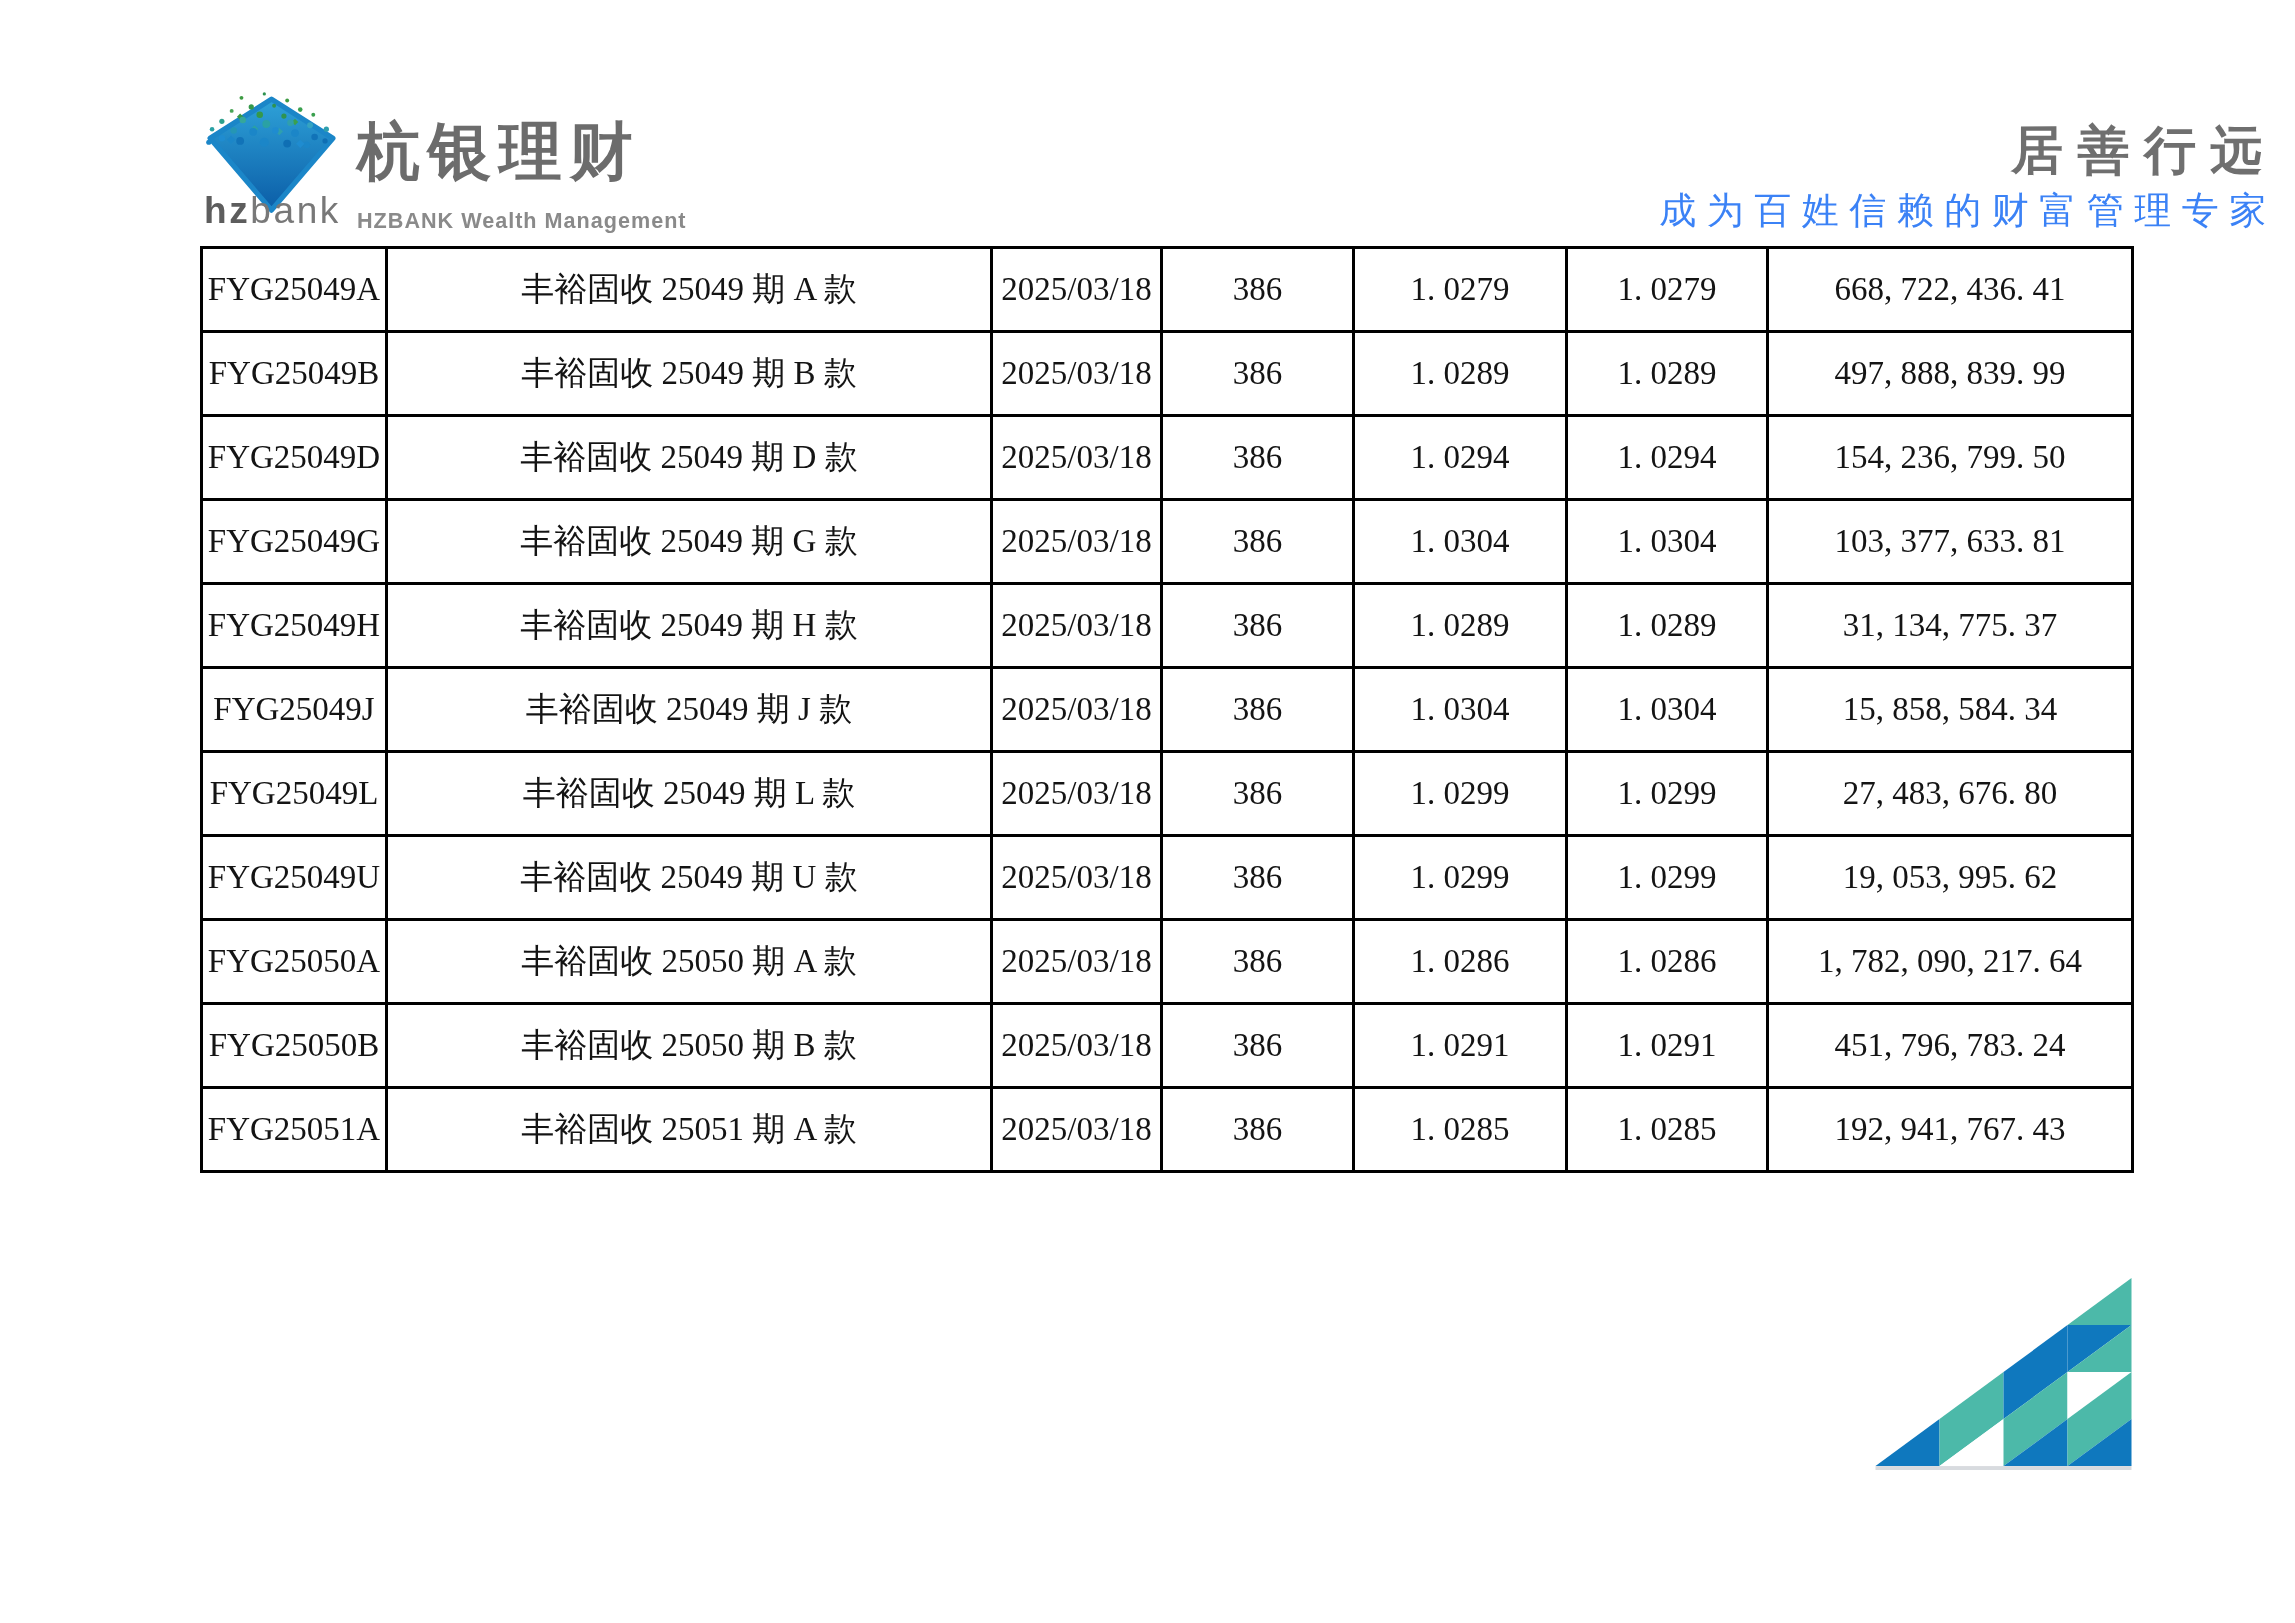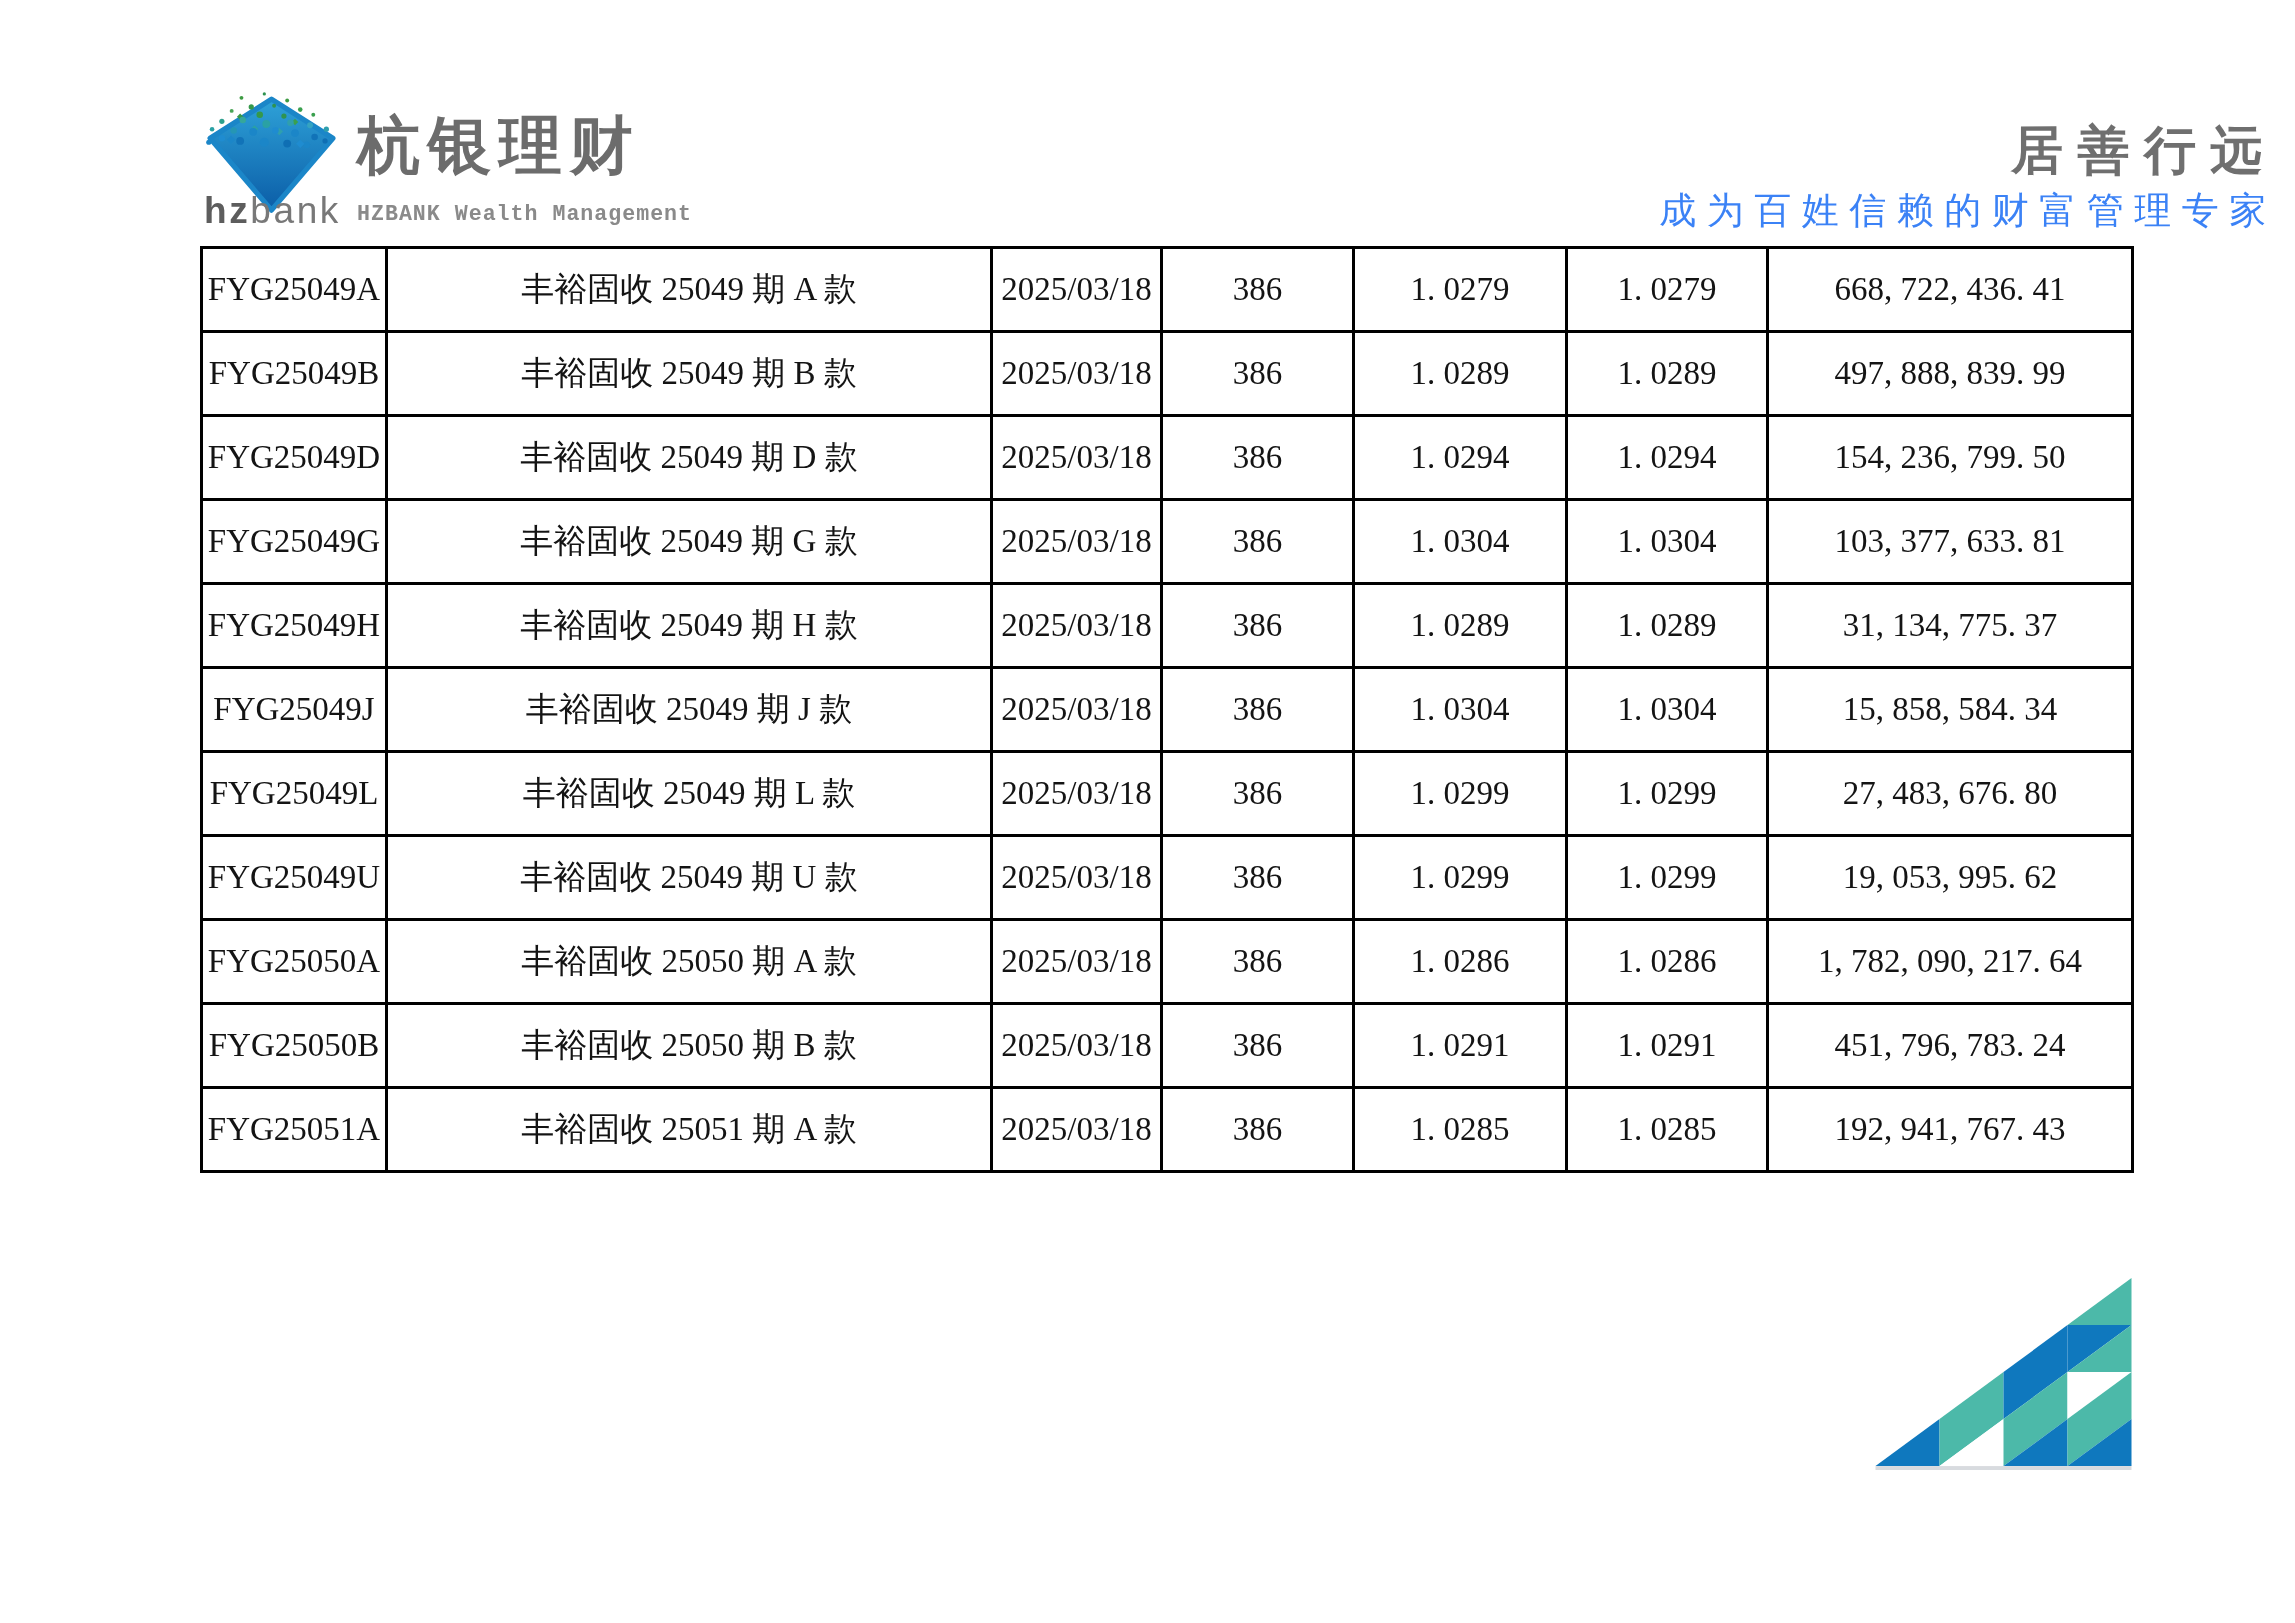--- a/index.html
+++ b/index.html
@@ -12,27 +12,27 @@
   }
   
   #logo-art{position:absolute;left:202px;top:90px;width:139px;height:128px;}
   #logo-wordmark{
     position:absolute;left:204px;top:192px;
     font-size:37px;letter-spacing:2.6px;line-height:1;
     white-space:nowrap;
   }
   #logo-wordmark .hz{font-weight:700;color:#5d5d5d;}
   #logo-wordmark .bank{font-weight:400;color:#787878;}
-  #brand-block{position:absolute;left:357px;top:118px;white-space:nowrap;font-family:Liberation Mono, monospace;}
+  #brand-block{position:absolute;left:357px;top:118px;white-space:nowrap;}
   #brand-cn{
     font-size:63px;font-weight:700;color:#6c6c6c;
     letter-spacing:7.9px;line-height:1.05;
   }
   #brand-en{
-    margin-top:18px;
+    margin-top:24px;
     font-size:21.6px;font-weight:700;color:#8a8a8a;letter-spacing:1px;
   }
   #tagline-block{position:absolute;right:18.3px;top:124px;text-align:right;white-space:nowrap;}
   #slogan{
     font-size:52px;font-weight:700;color:#6f6f6f;
     letter-spacing:14.4px;line-height:1;
   }
   #sub-slogan{
     margin-top:15.7px;
     font-size:37px;font-weight:400;color:#3b82f6;

